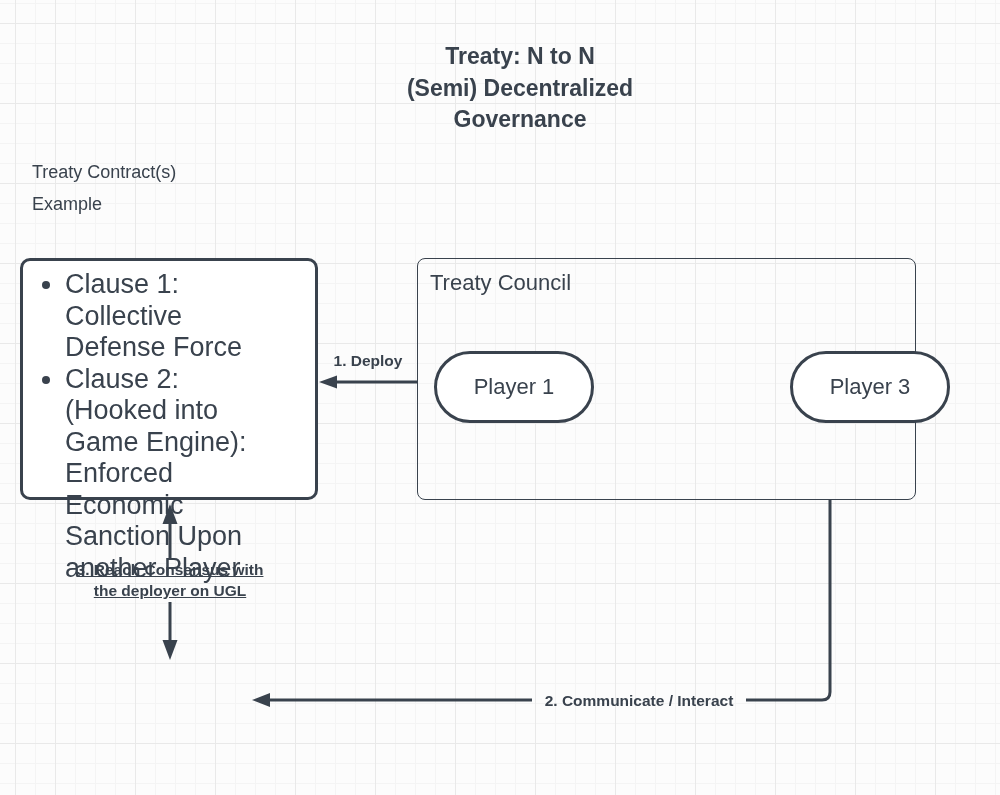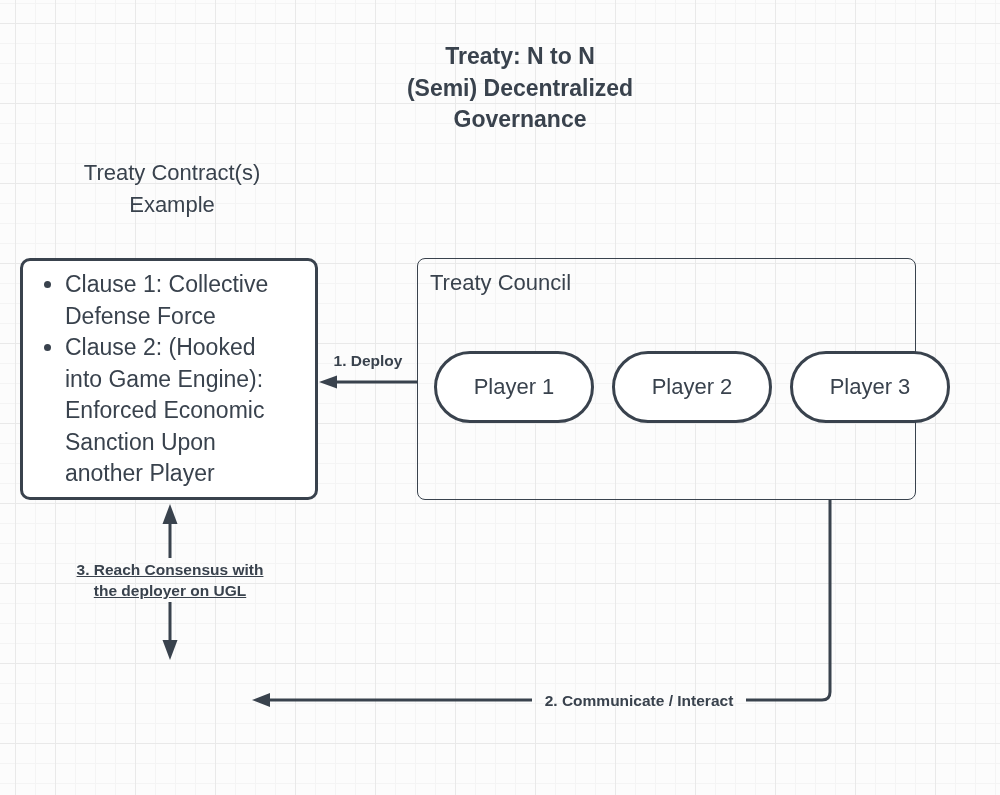--- a/index.html
+++ b/index.html
@@ -27,34 +27,34 @@
   }
   .abs { position: absolute; }
   .pre { white-space: pre-line; }
 
   .diagram-title {
     left: 320px; top: 41px; width: 400px;
     font-size: 23px; font-weight: bold;
     line-height: 31.5px; text-align: center;
   }
   .contract-label {
-    left: 42px; top: 157px; width: 260px;
-    font-size: 22px; line-height: 31.5px; text-align: center;
+    left: 32px; top: 157px; width: 260px;
+    font-size: 18px; line-height: 31.5px; text-align: left;
   }
 
   .clause-box {
     left: 20px; top: 258px; width: 298px; height: 242px;
     background: #ffffff;
     border: 3px solid var(--ink);
     border-radius: 10px;
   }
   .clause-box ul {
     margin: 8px 0 0 0;
     padding-left: 42px;
-    font-size: 23px;
+    font-size: 27px;
     line-height: 31.5px;
   }
   .clause-box li { width: 217px; }
 
   .council-box {
     left: 417px; top: 258px; width: 499px; height: 242px;
     background: transparent;
     border: 1.5px solid var(--ink);
     border-radius: 8px;
   }
@@ -137,23 +137,20 @@
       <li>Clause 1: Collective Defense Force</li>
       <li>Clause 2: (Hooked into Game Engine): Enforced Economic Sanction Upon another Player</li>
     </ul>
   </div>
 
   <div class="abs council-box">
     <div class="council-label">Treaty Council</div>
     <div class="player-node player-1">
       <span>Player 1</span>
     </div>
-    <div class="player-node player-2">
-      <span>Player 2</span>
-    </div>
     <div class="player-node player-3">
       <span>Player 3</span>
     </div>
   </div>
 
 
   <div class="abs edge-label deploy-label">1. Deploy</div>
   <div class="abs edge-label consensus-label pre">3. Reach Consensus with
 the deployer on UGL</div>
   <div class="abs edge-label communicate-label">2. Communicate / Interact</div>

